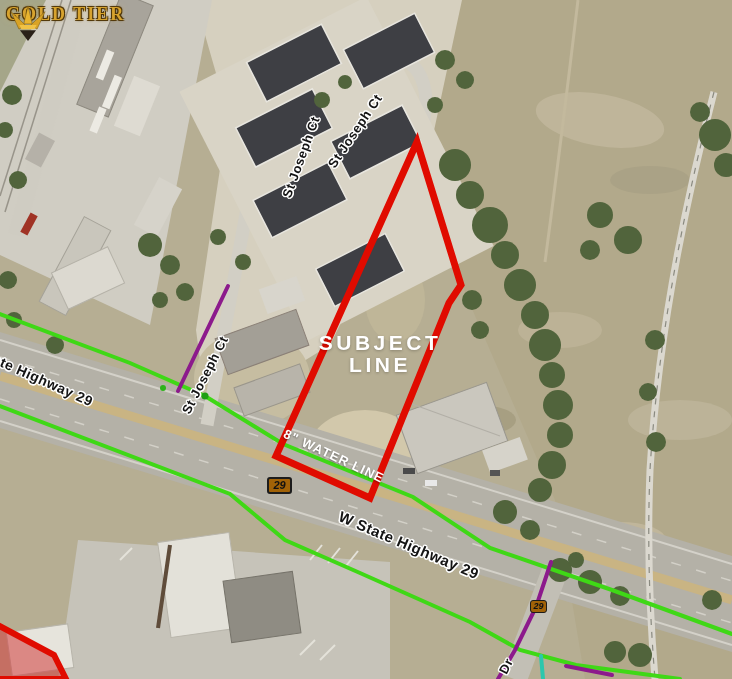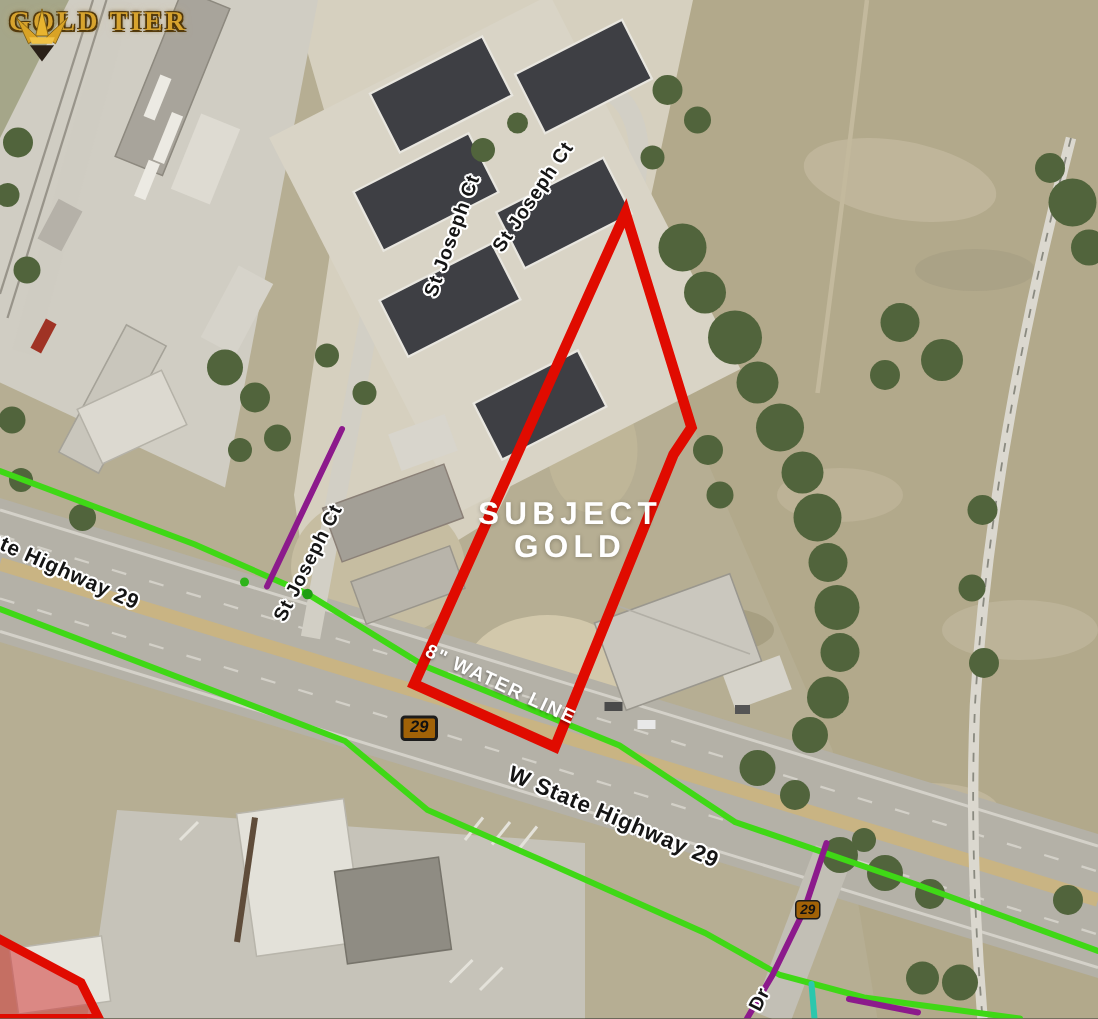--- a/index.html
+++ b/index.html
@@ -213,21 +213,21 @@
     <polygon points="417,142 461,285 449,303 370,498 276,456" fill="none" stroke-width="7" stroke-linejoin="miter" stroke="#e00b00"></polygon>
   </svg>
 
   <div class="street-label" style="left:301px;top:157px;transform:translate(-50%,-50%) rotate(-70deg);">St Joseph Ct</div>
   <div class="street-label" style="left:355px;top:131px;transform:translate(-50%,-50%) rotate(-56deg);">St Joseph Ct</div>
   <div class="street-label" style="left:205px;top:375px;transform:translate(-50%,-50%) rotate(-63deg);">St Joseph Ct</div>
   <div class="street-label" style="left:36px;top:377px;font-size:14px;transform:translate(-50%,-50%) rotate(24deg);">State Highway 29</div>
   <div class="street-label hwy-label" style="left:409px;top:545px;transform:translate(-50%,-50%) rotate(23deg);">W State Highway 29</div>
   <div class="street-label" style="left:506px;top:666px;transform:translate(-50%,-50%) rotate(-63deg);">Dr</div>
 
-  <div class="site-label">SUBJECT GOLD</div>
+  <div class="site-label">SUBJECT LINE</div>
 
   <div class="waterline-label">8" WATER LINE</div>
 
   <div class="shield shield-1">29</div>
   <div class="shield shield-2">29</div>
 
   <div class="logo">
     <svg width="44" height="38" viewBox="0 0 46 40">
       <polygon points="23,2 27.5,21 18.5,21" fill="#e8b42f" stroke="#7a5a10" stroke-width=".6"></polygon>
       <polygon points="5,8 20,22 13.5,26.5" fill="#d9a325" stroke="#7a5a10" stroke-width=".6"></polygon>

